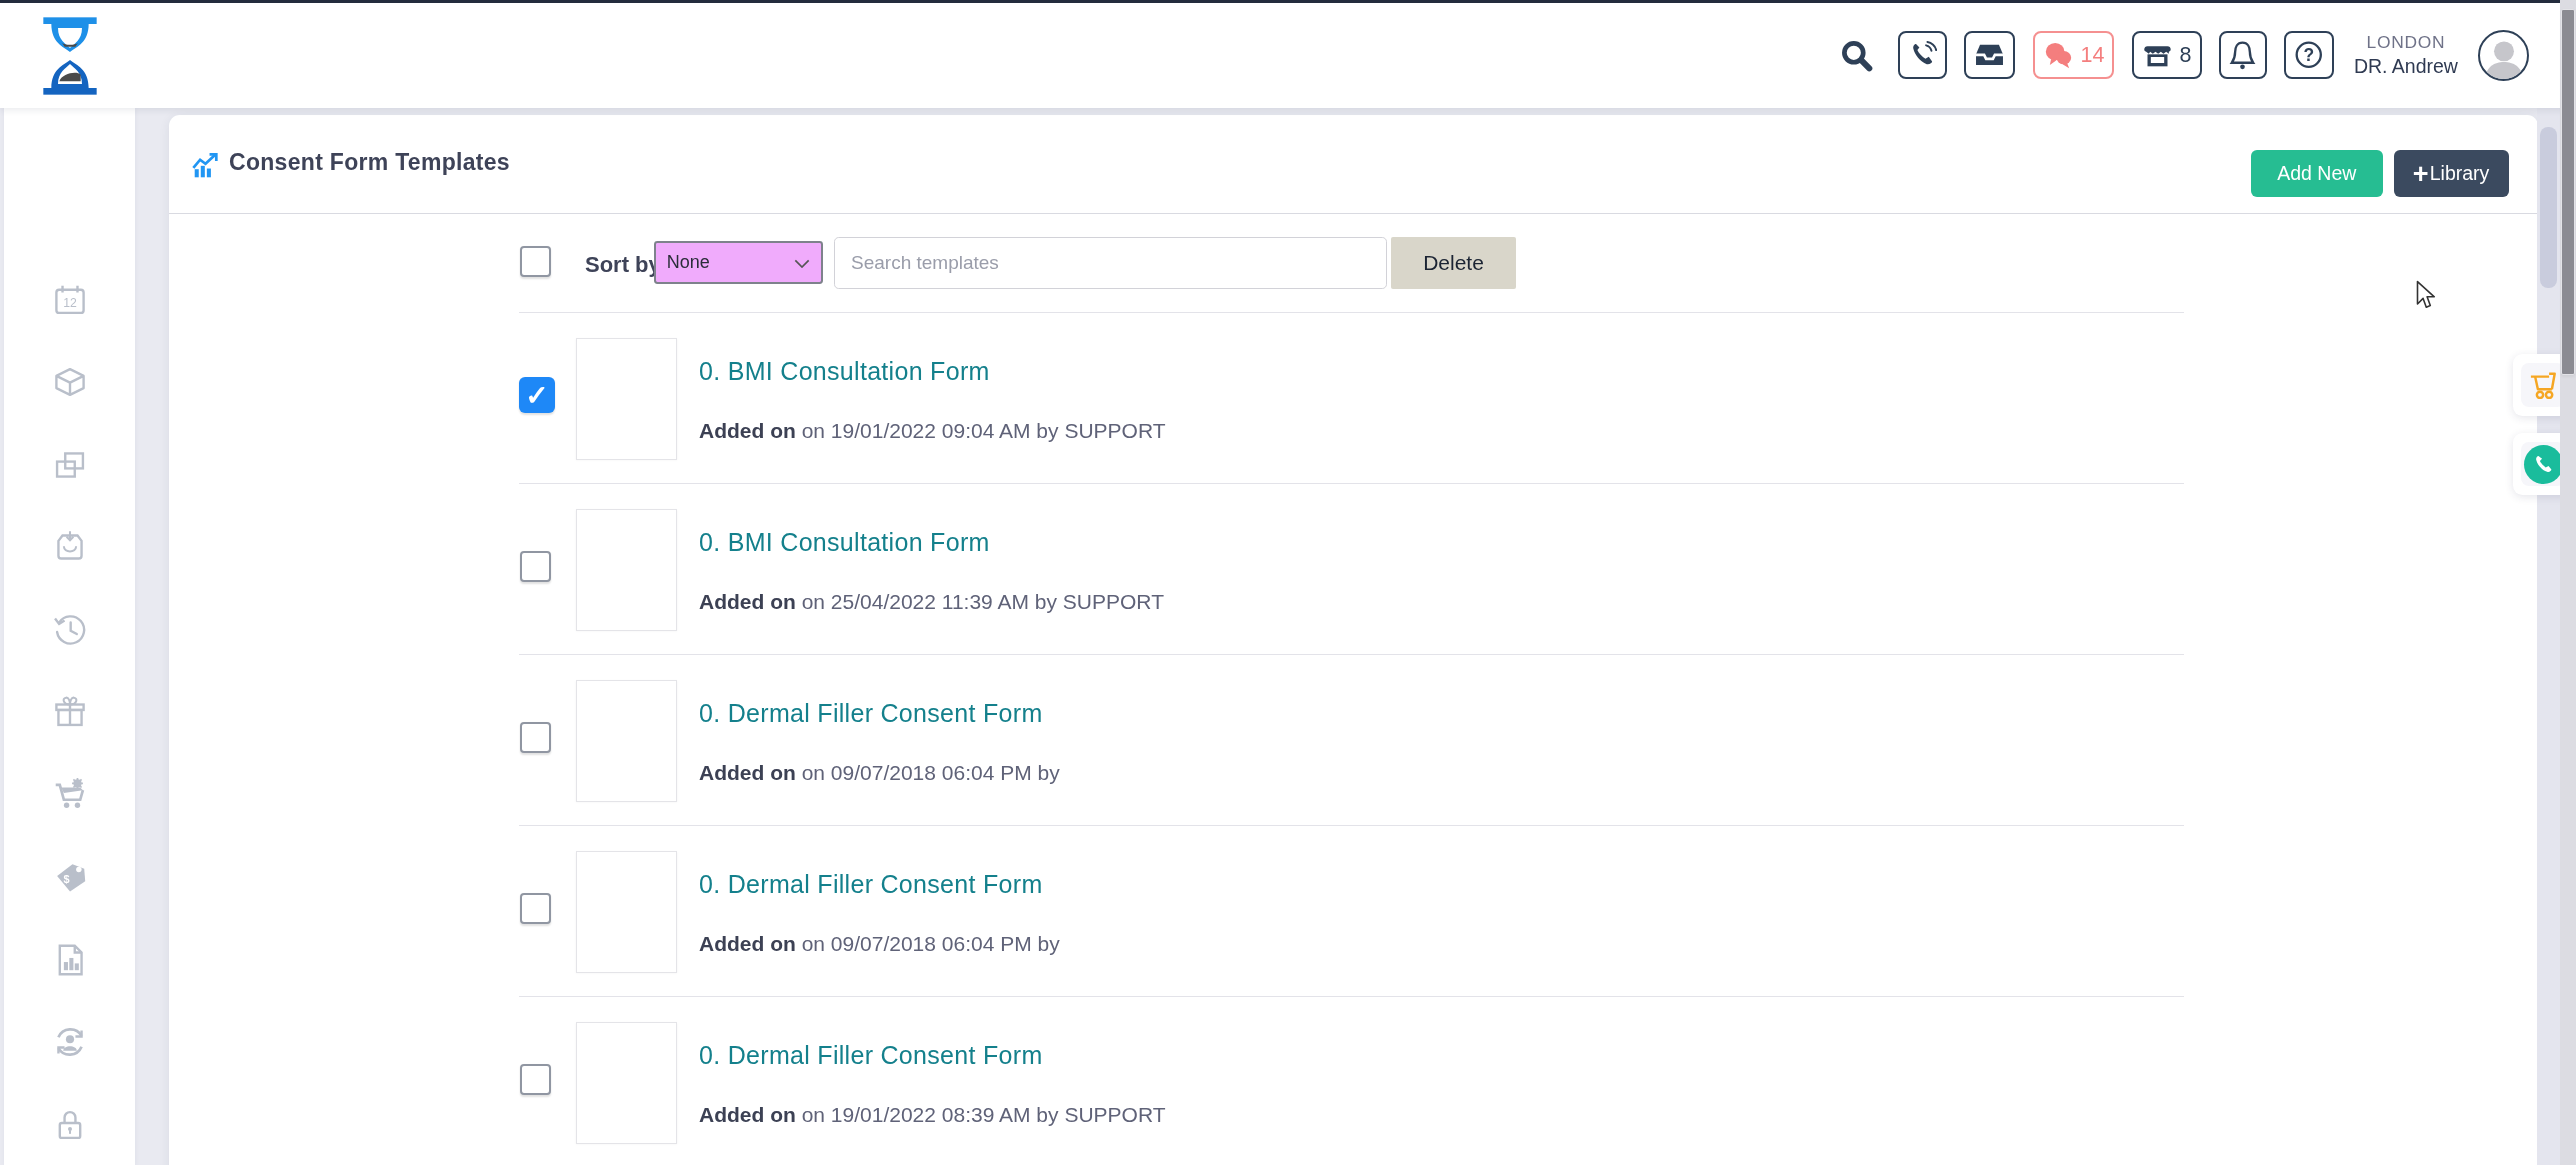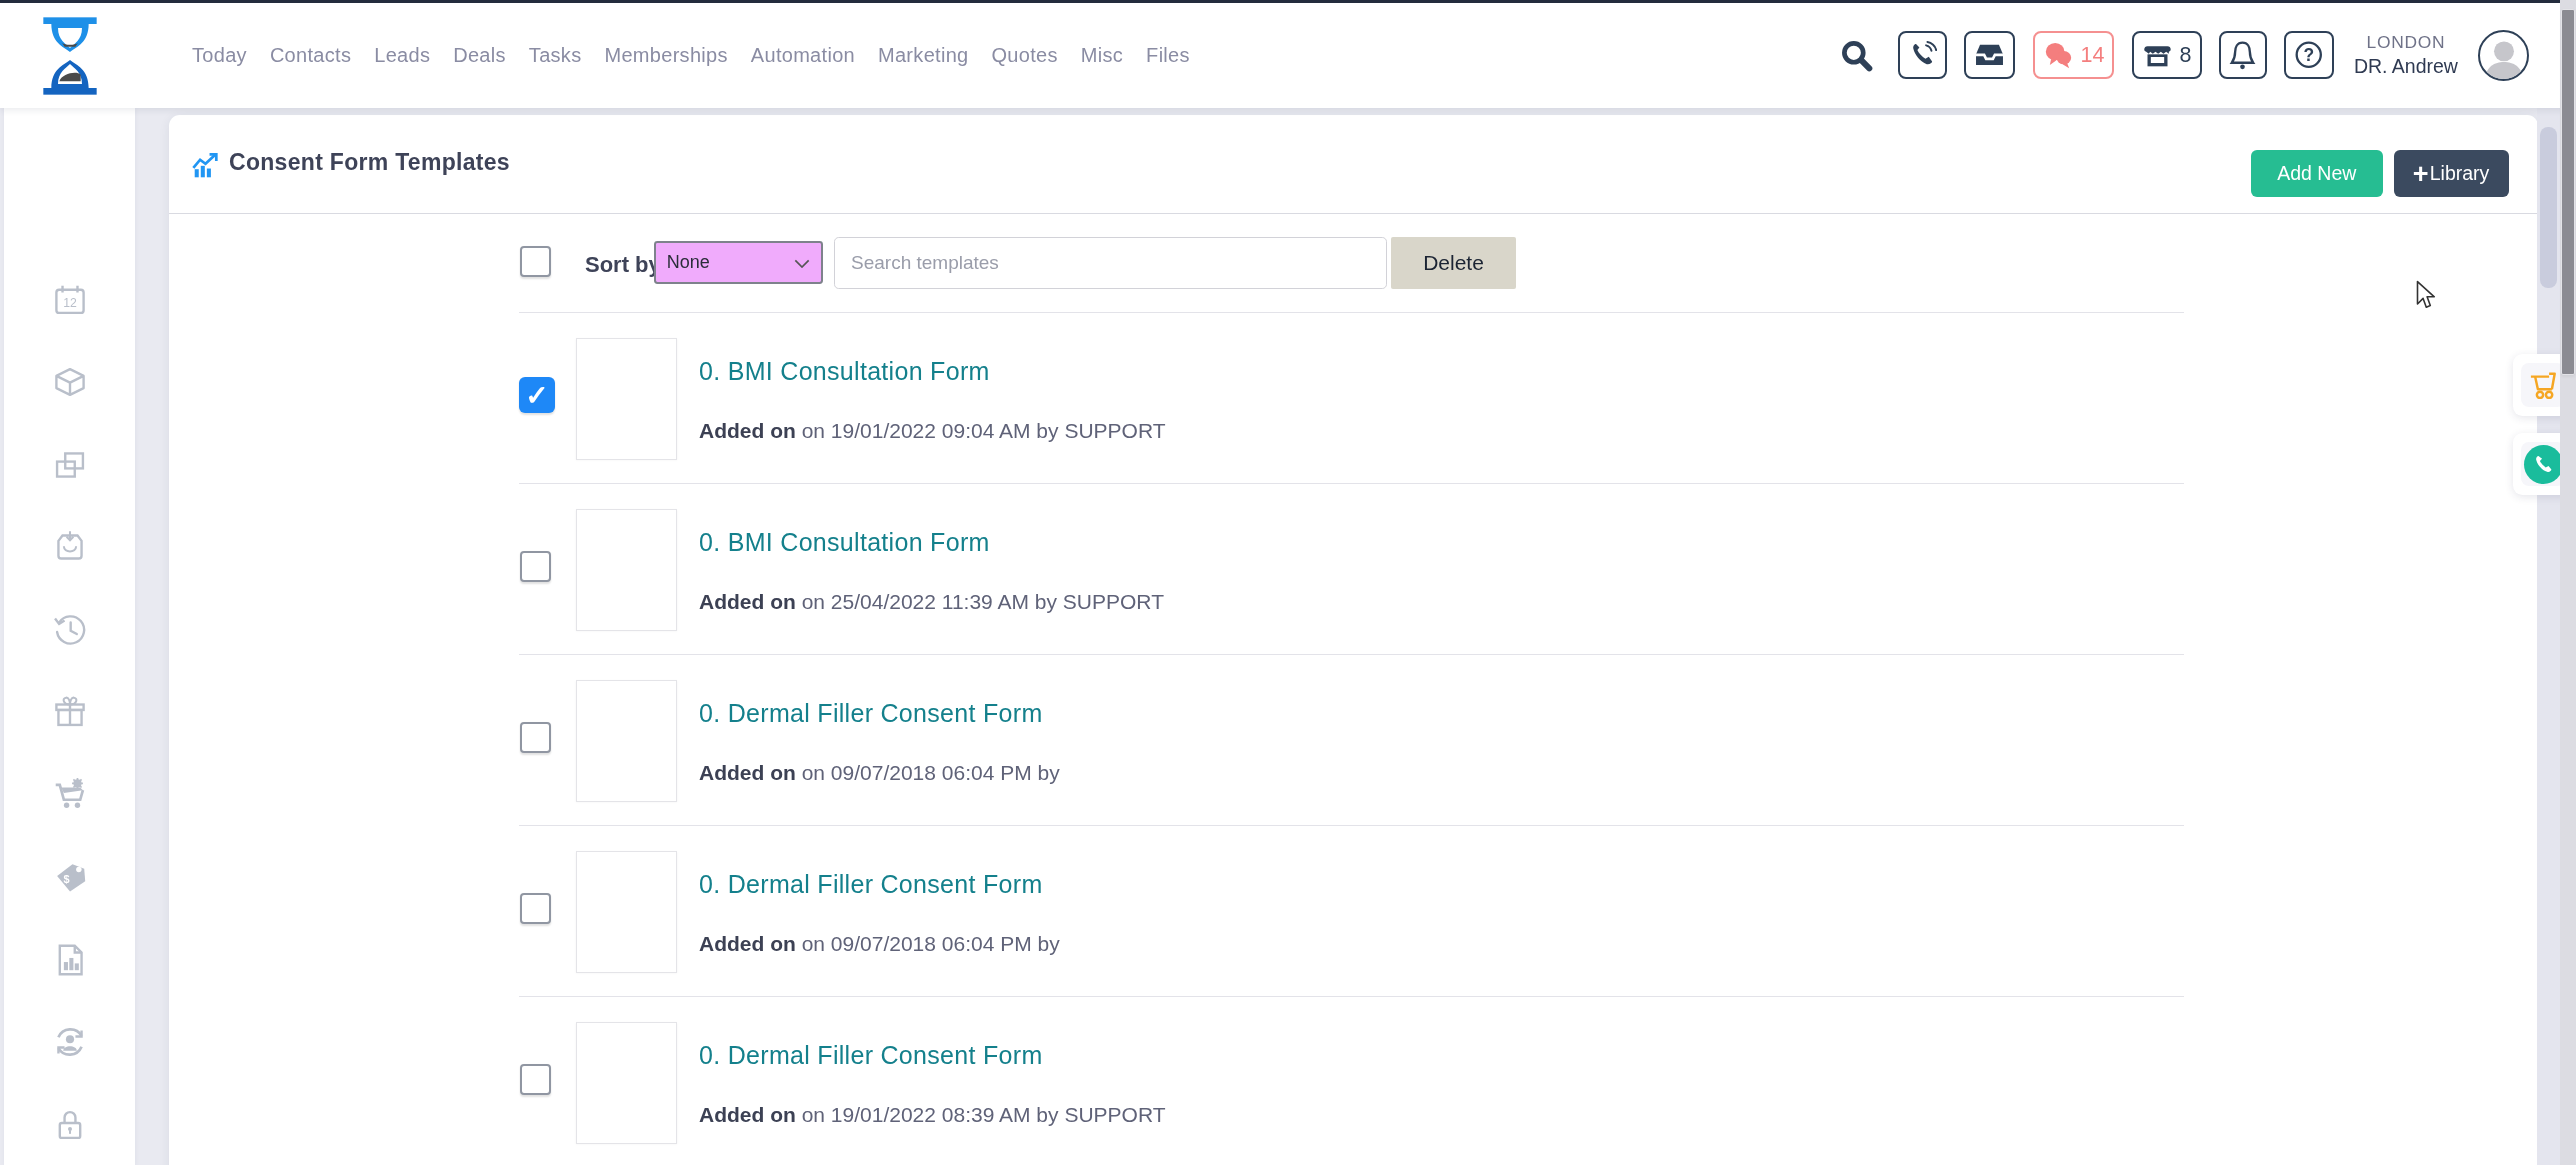--- a/index.html
+++ b/index.html
@@ -106,33 +106,20 @@
       <rect x="2" y="106" width="80" height="10" fill="#1464c0"></rect>
       <path d="M14 10 C14 38 32 44 42 52 C52 44 70 38 70 10 Z" fill="#1e90e8"></path>
       <path d="M14 106 C14 78 32 72 42 64 C52 72 70 78 70 106 Z" fill="#1464c0"></path>
       <path d="M24 16 C24 34 36 40 42 46 C48 40 60 34 60 16 Z" fill="#fff"></path>
       <path d="M24 100 C24 82 36 76 42 70 C48 76 60 82 60 100 Z" fill="#fff"></path>
       <path d="M30 38 C34 42 50 42 54 38 L50 44 L34 44 Z" fill="#4a4a4a"></path>
       <path d="M26 96 C30 84 52 80 58 86 L58 96 Z" fill="#4a4a4a"></path>
     </svg>
   </div>
 
-  <nav class="nav">
-    <a>Today</a>
-    <a>Contacts</a>
-    <a>Leads</a>
-    <a>Deals</a>
-    <a>Tasks</a>
-    <a>Memberships</a>
-    <a>Automation</a>
-    <a>Marketing</a>
-    <a>Quotes</a>
-    <a>Misc</a>
-    <a>Files</a>
-  </nav>
 
   <div class="hdr-right">
     <span class="searchbtn">
       <svg viewBox="0 0 52 52" width="35" height="35">
           <circle cx="22" cy="22" r="14" fill="none" stroke="#2e4057" stroke-width="7"></circle>
           <line x1="33" y1="33" x2="45" y2="45" stroke="#2e4057" stroke-width="9" stroke-linecap="round"></line>
         </svg>
     </span>
 
     <div class="ibox">

